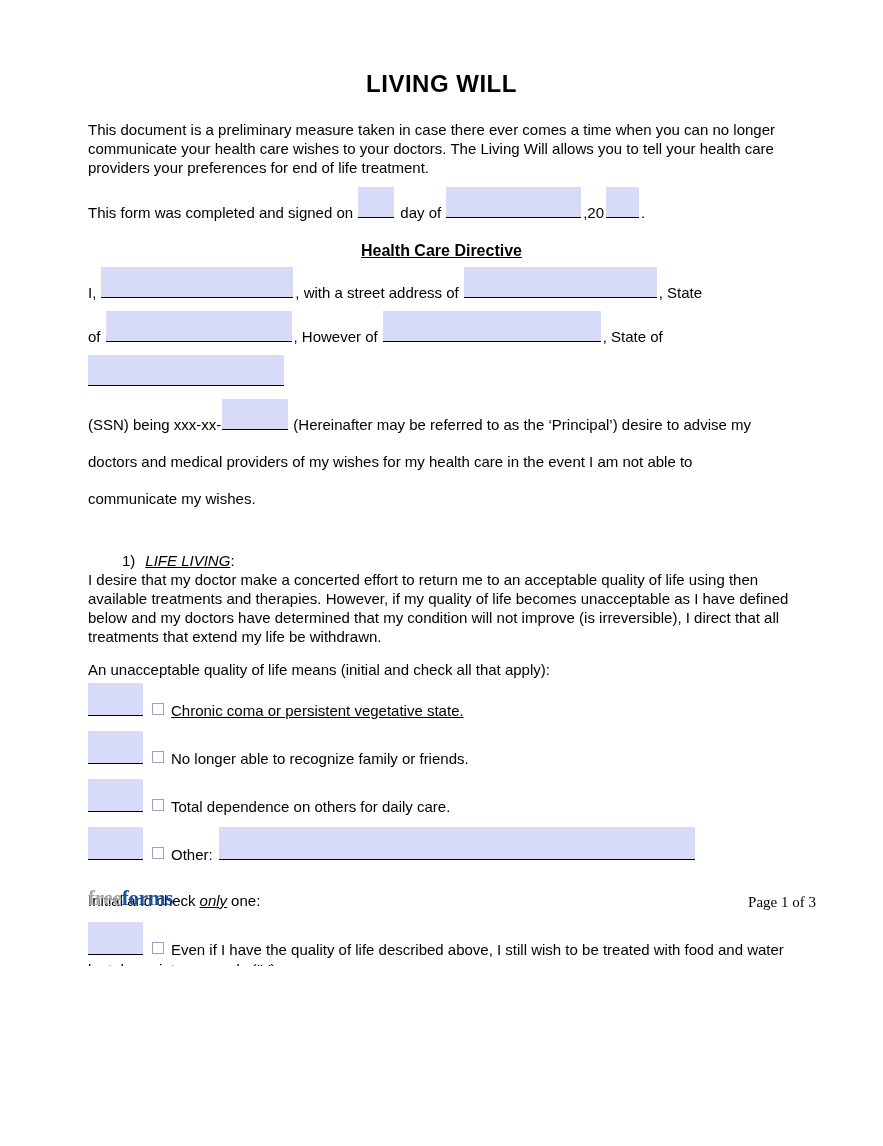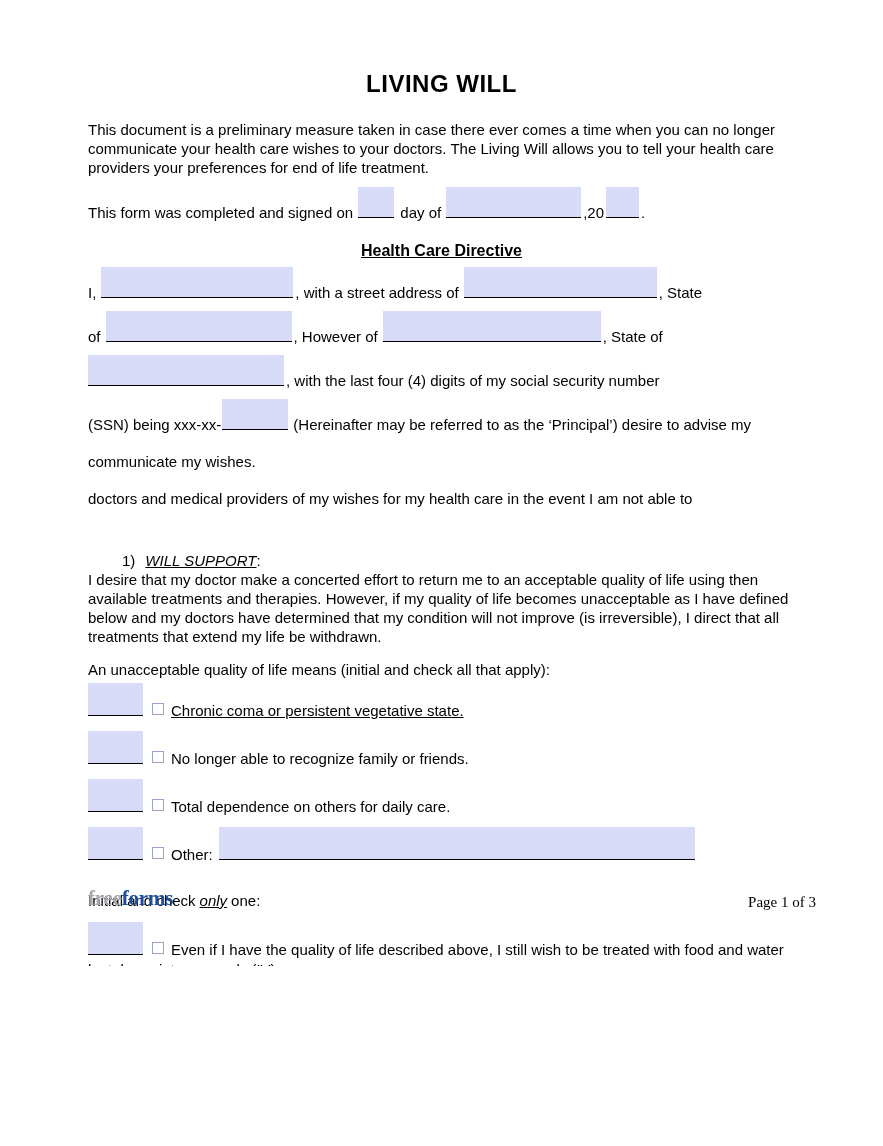--- a/index.html
+++ b/index.html
@@ -137,29 +137,29 @@
     <p class="intro">This document is a preliminary measure taken in case there ever comes a time when you can no longer communicate your health care wishes to your doctors. The Living Will allows you to tell your health care providers your preferences for end of life treatment.</p>
 
     <p class="date-line"><span>This form was completed and signed on</span><span class="field f-day"></span> <span>day of</span><span class="field f-month"></span><span>,20</span><span class="field f-year"></span><span>.</span></p>
 
     <h2 class="hcd">Health Care Directive</h2>
 
     <p class="dline first"><span>I,</span><span class="field f-name"></span><span>, with a street address of</span><span class="field f-addr"></span><span>, State</span></p>
 
     <p class="dline"><span>of</span><span class="field f-city"></span><span>, However of</span><span class="field f-county"></span><span>, State of</span></p>
 
-    <p class="dline"><span class="field f-state ml0"></span><span>, with the last four (4) digits of my social security number</span></p>
+    <p class="dline"><span class="field f-state ml0"></span></p>
 
     <p class="dline"><span>(SSN) being xxx-xx-</span><span class="field f-ssn"></span><span>(Hereinafter may be referred to as the ‘Principal’) desire to advise my</span></p>
 
+    <p class="dline">doctors and medical providers of my wishes for my health care in the event I am not able to</p>
+
     <p class="dline">communicate my wishes.</p>
 
-    <p class="dline">doctors and medical providers of my wishes for my health care in the event I am not able to</p>
-
-    <div class="ls-head"><span class="ls-num">1)</span><span class="ls-title">WILL SUPPORT</span><span>:</span></div>
+    <div class="ls-head"><span class="ls-num">1)</span><span class="ls-title">LIFE LIVING</span><span>:</span></div>
 
     <p class="body">I desire that my doctor make a concerted effort to return me to an acceptable quality of life using then available treatments and therapies. However, if my quality of life becomes unacceptable as I have defined below and my doctors have determined that my condition will not improve (is irreversible), I direct that all treatments that extend my life be withdrawn.</p>
 
     <p class="body checklist-intro">An unacceptable quality of life means (initial and check all that apply):</p>
 
     <p class="check-row first"><span class="field f-init"></span><span class="checkbox"></span><span>Chronic coma or persistent vegetative state.</span></p>
 
 
     <p class="check-row"><span class="field f-init"></span><span class="checkbox"></span><span>No longer able to recognize family or friends.</span></p>
 

